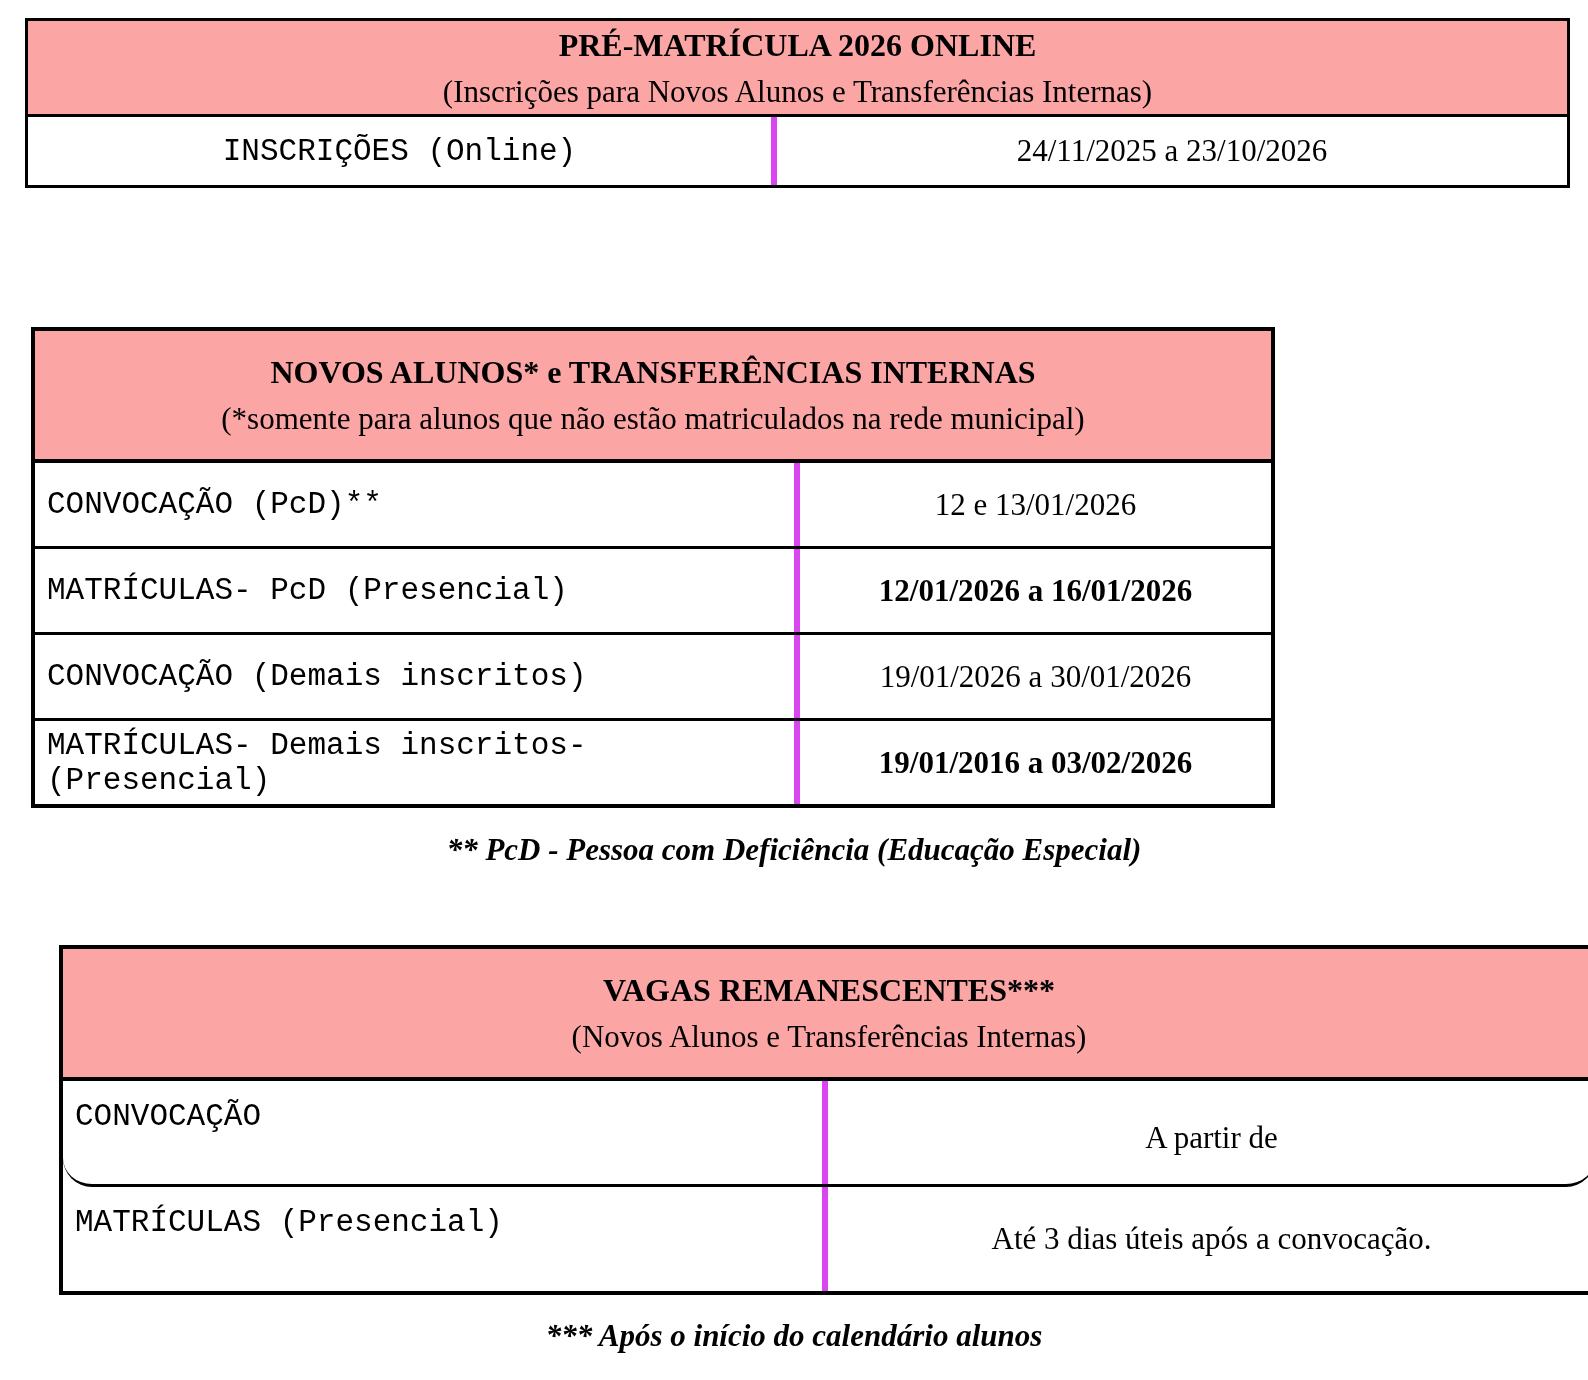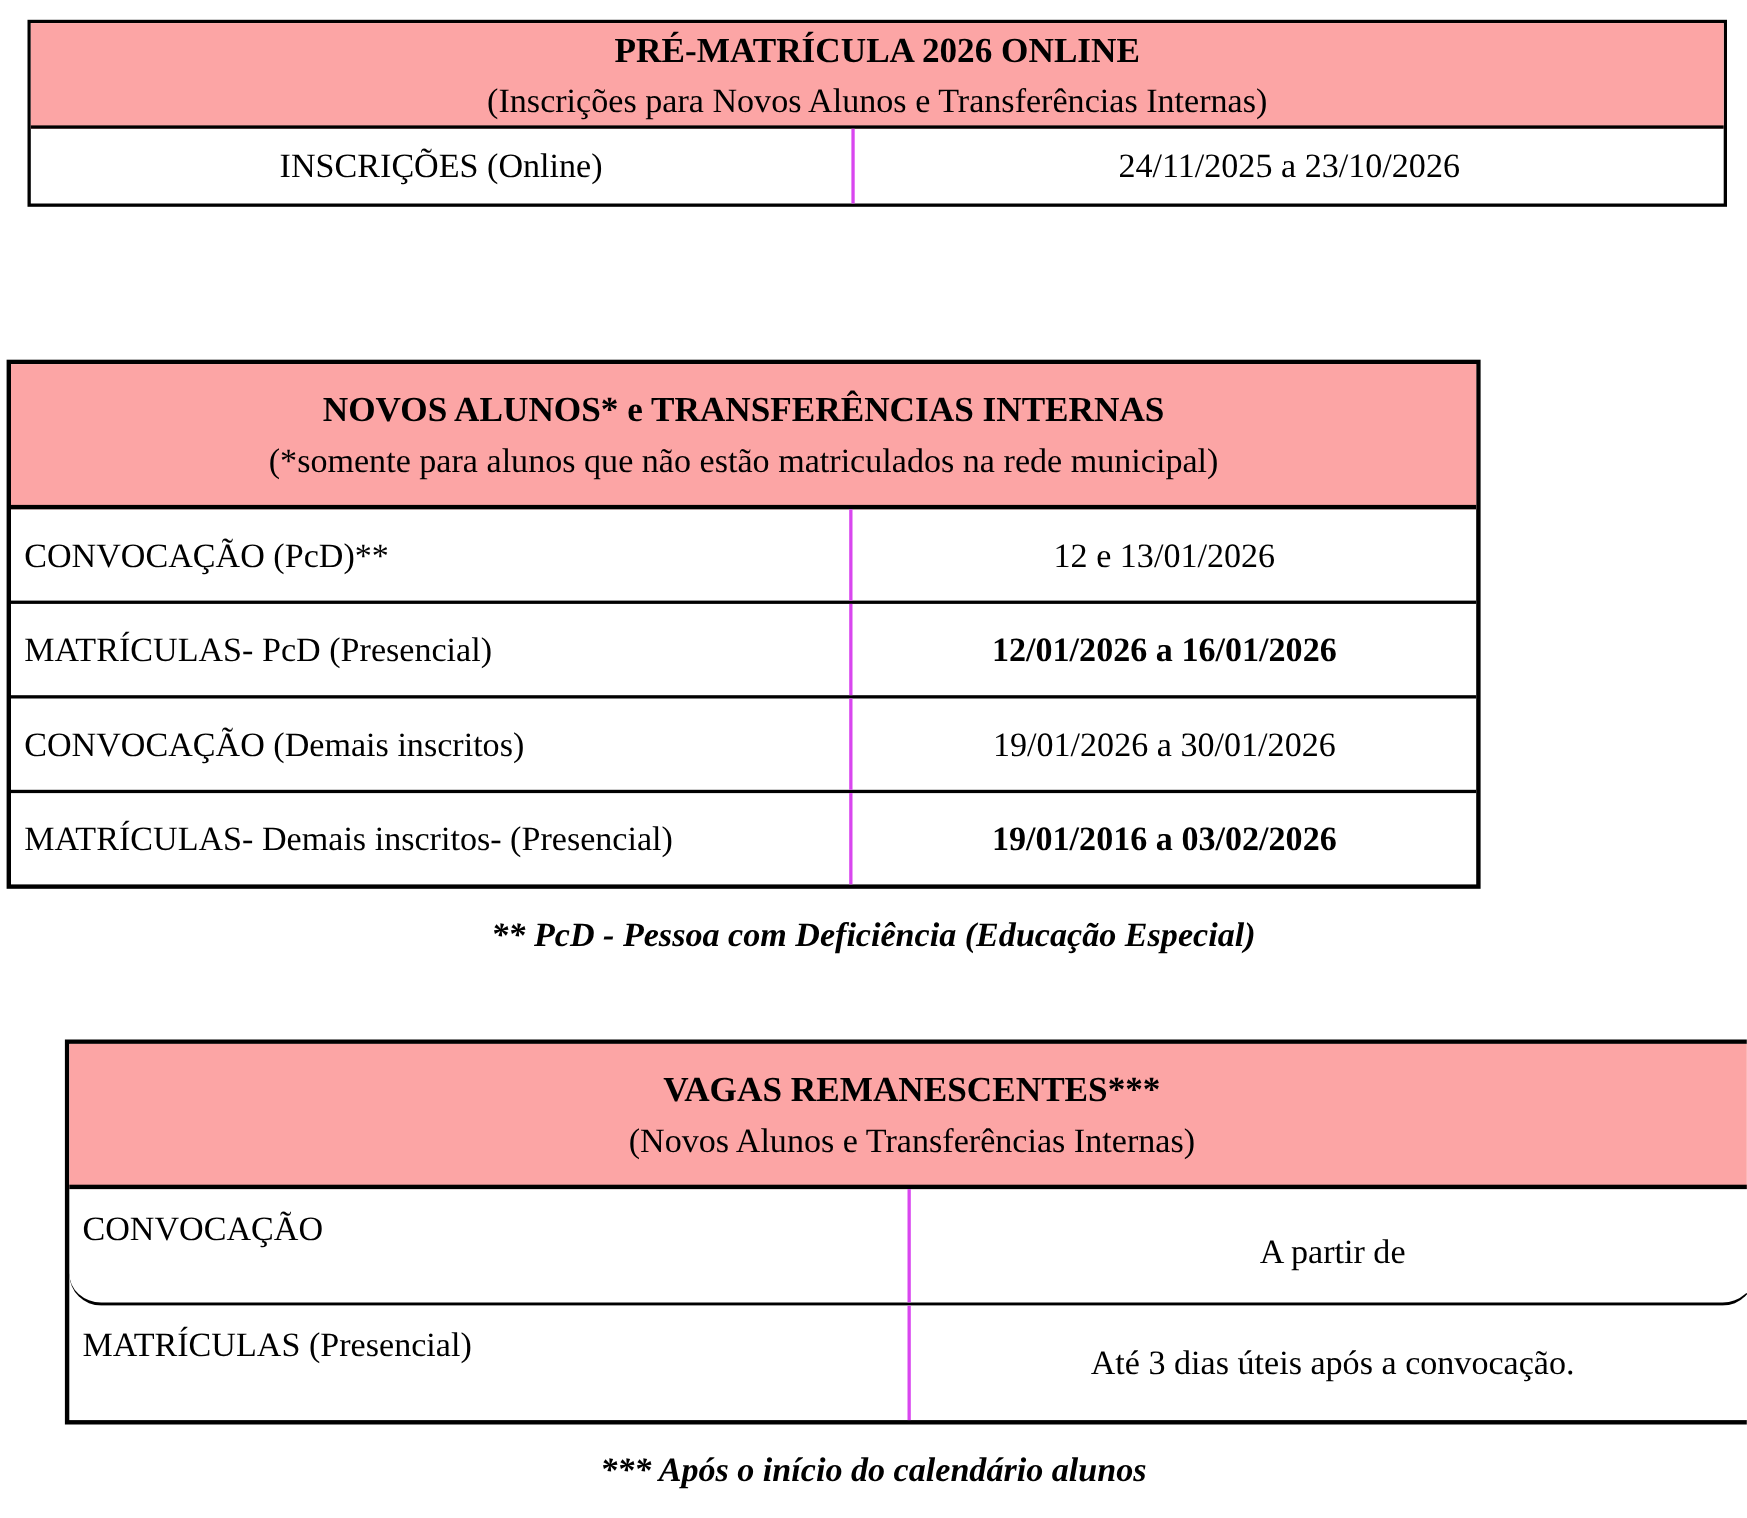--- a/index.html
+++ b/index.html
@@ -27,23 +27,23 @@
     left: 25px;
     top: 18px;
     width: 1545px;
     border: 3px solid #000000;
   }
   .t1 .hdr { height: 93px; border-bottom: 3px solid #000000; }
   .t1 .row { height: 68px; }
   .t1 .cl { width: 749px; justify-content: center; }
   
   .t2 {
-    left: 6px;
+    left: 31px;
     top: 327px;
-    width: 1340px;
+    width: 1244px;
     border: 4px solid #000000;
   }
   .t3 {
     left: 17px;
     top: 945px;
     width: 1540px;
     border: 4px solid #000000;
     margin-left: 42px;
   }
   .t2 .hdr, .t3 .hdr { height: 128px; border-bottom: 4px solid #000000; }
@@ -77,21 +77,21 @@
   .row {
     display: flex;
     align-items: stretch;
   }
   .cell {
     display: flex;
     align-items: center;
     font-size: 31px;
     box-sizing: border-box;
   }
-  .cl { border-right: 3px solid #d946ef; }
+  .cl { border-right: 6px solid #d946ef; font-family: Liberation Mono, monospace; }
   .cr { flex: 1; justify-content: center; text-align: center; }
   .bold { font-weight: bold; }
   .footnote {
     position: absolute;
     left: 0;
     width: 1588px;
     text-align: center;
     font-size: 31px;
     font-weight: bold;
     font-style: italic;

